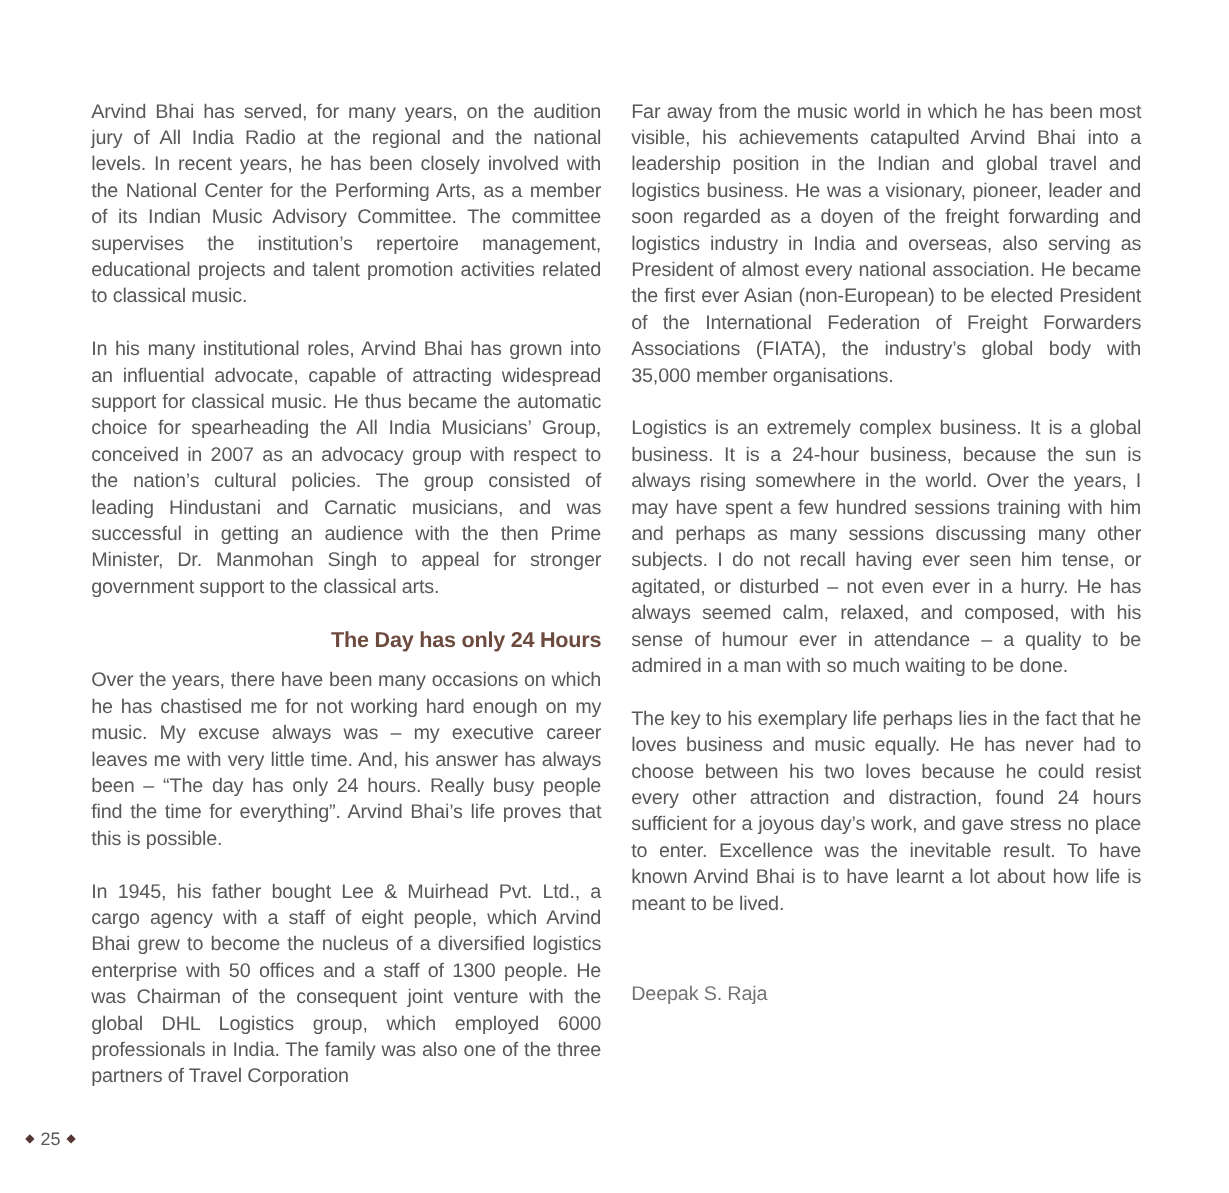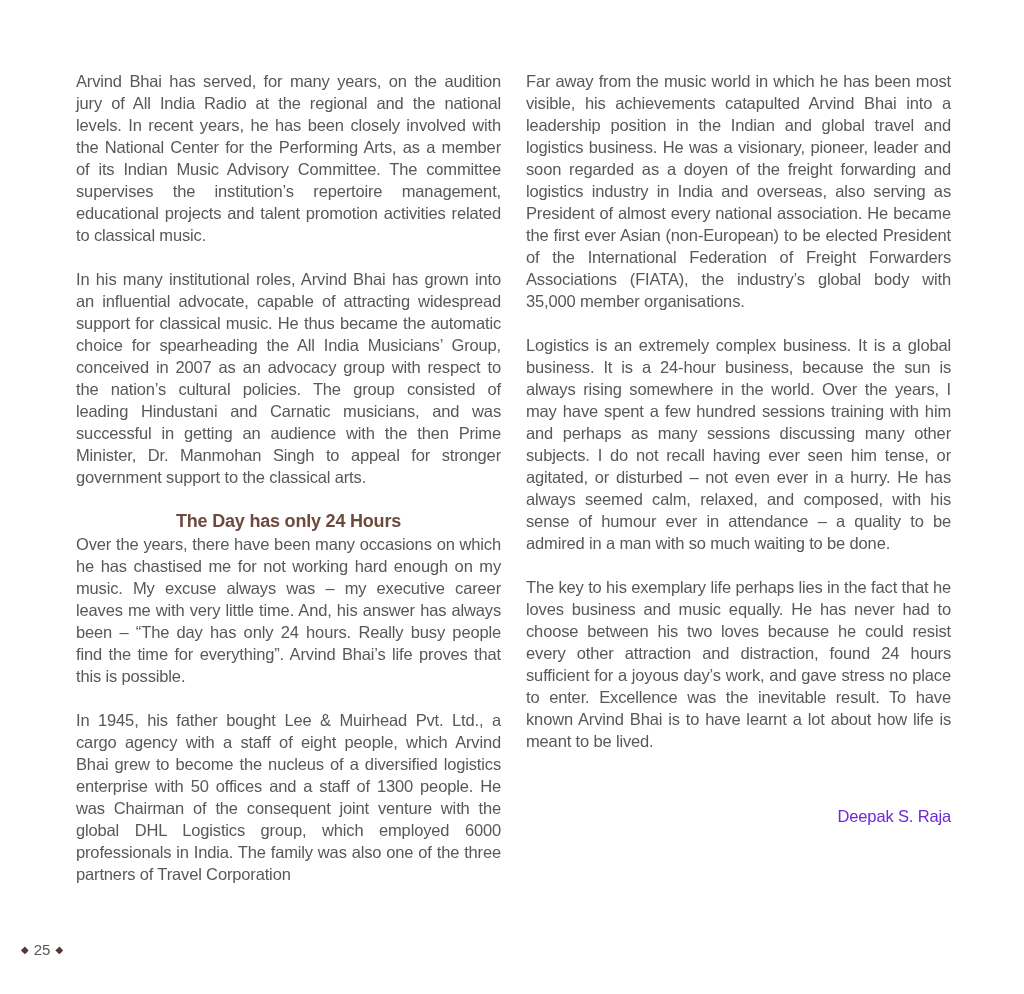--- a/index.html
+++ b/index.html
@@ -26,36 +26,36 @@
   .column {
     width: 425px;
     flex: 0 0 425px;
     font-size: 16.5px;
     line-height: 22px;
     letter-spacing: -0.15px;
     color: #58585a;
     text-align: justify;
   }
   .column p {
-    margin: 0 0 22px 0;
+    margin: 12px 0 22px 0;
   }
   .section-heading {
     margin: 0 0 1px 0;
     font-size: 18px;
     line-height: 22px;
     font-weight: bold;
     color: #6d4a3e;
     letter-spacing: -0.2px;
-    text-align: center;
+    text-align: right;
   }
   .signature {
     margin-top: 53px;
-    text-align: right;
+    text-align: left;
     line-height: 23px;
-    color: #6d28d9;
+    color: #737373;
   }
   .signature div {
     margin: 0;
   }
   .footer {
     position: absolute;
     left: 16px;
     top: 941px;
     width: 100%;
     font-size: 15px;

